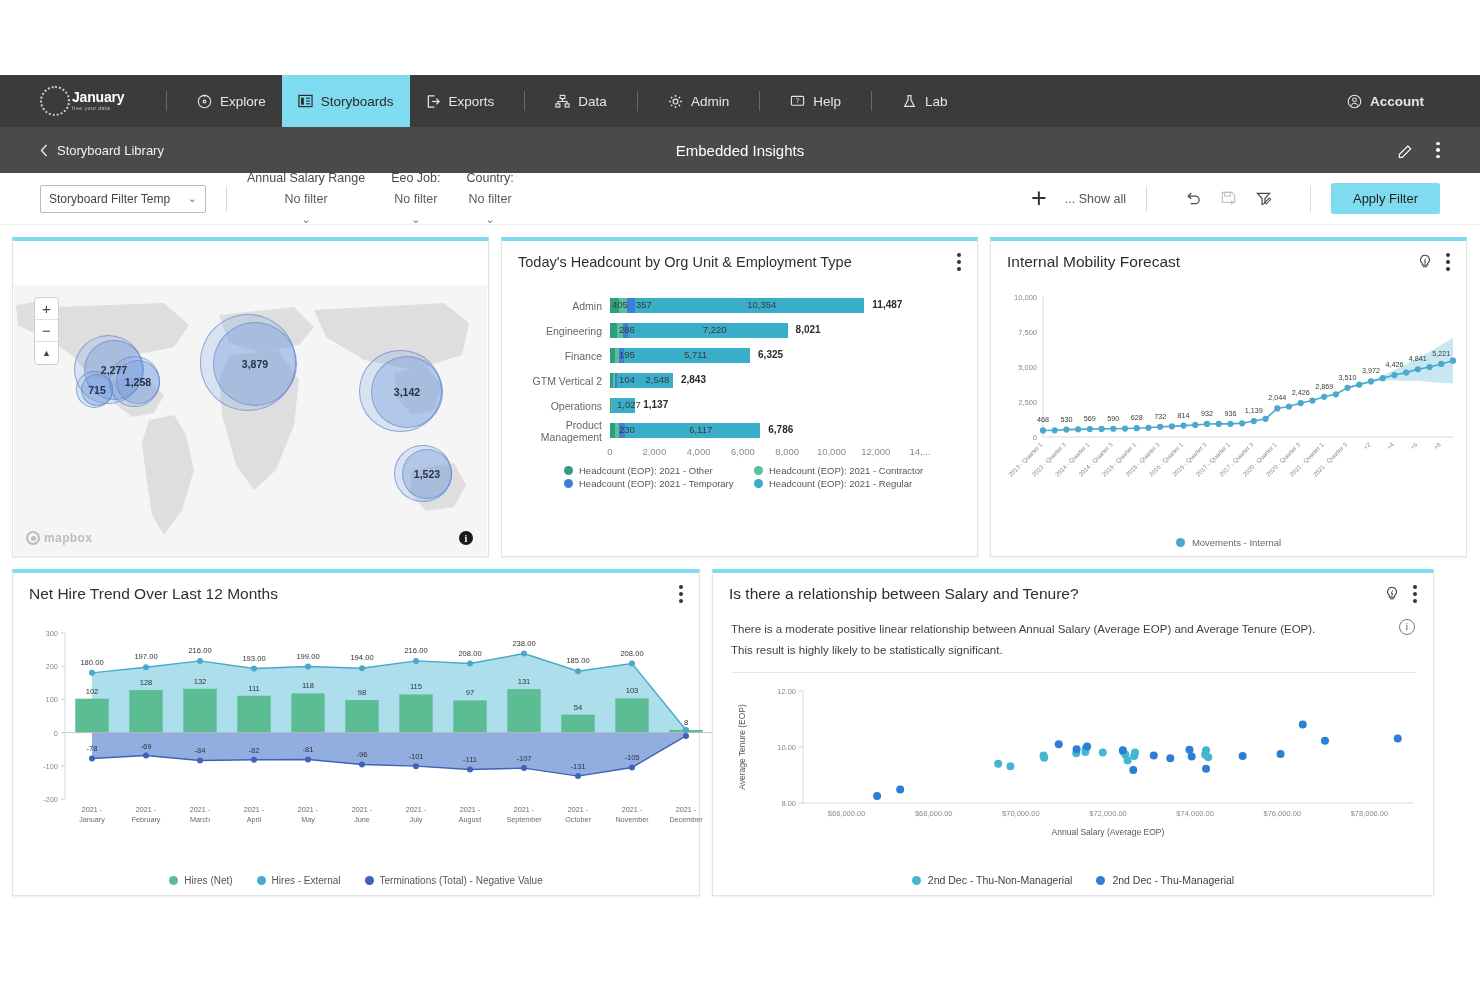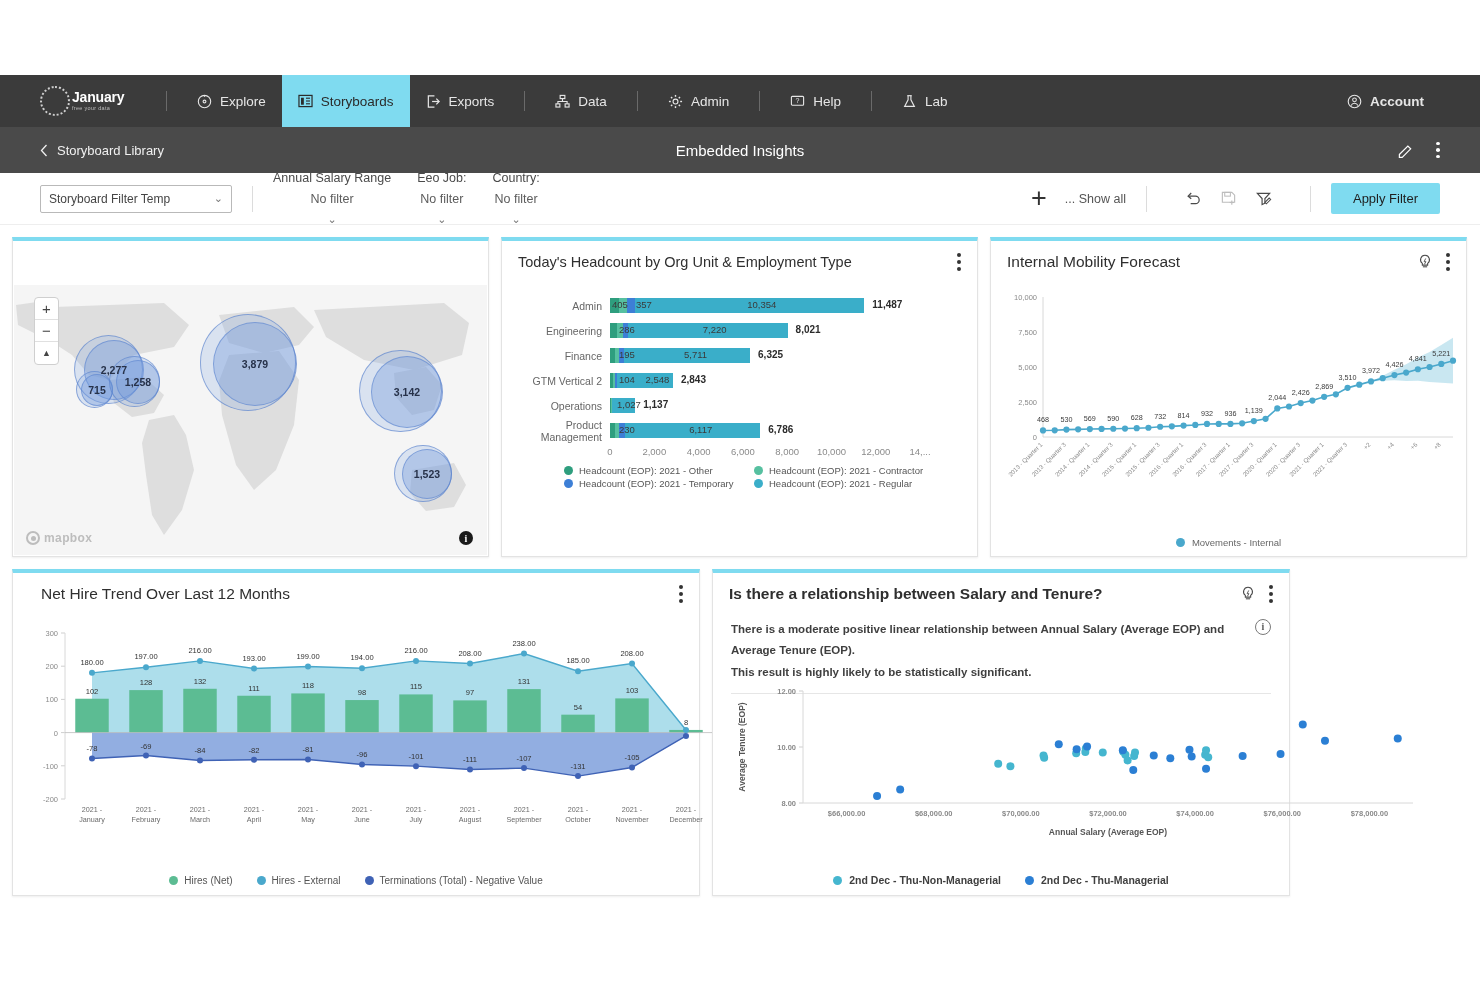--- a/index.html
+++ b/index.html
@@ -46,21 +46,21 @@
     pointer-events: none; color:#fff;
   }
   .sub-actions { margin-left:auto; display:flex; align-items:center; gap: 22px; z-index:2;}
 
   
   .filterbar {
     height: 52px; background:#fff; display:flex; align-items:center;
     padding: 0 40px; border-bottom: 1px solid #eee;
   }
   .fsel {
-    width: 192px; height: 28px; border: 1px solid #b9b9b9; border-radius: 2px;
+    width: 166px; height: 28px; border: 1px solid #b9b9b9; border-radius: 2px;
     display:flex; align-items:center; padding: 0 8px; font-size: 12px; color:#444;
     justify-content: space-between; cursor: pointer; background:#fff;
   }
   .fsel span.lbl { overflow:hidden; white-space:nowrap; }
   .vdiv { width:1px; height:26px; background:#dcdcdc; margin: 0 20px; }
   .fgroup { display:flex; align-items:center; gap:7px; margin-right: 26px; font-size: 12.5px; flex-direction: column; }
   .fgroup .fname { color:#4a4a4a; }
   .fgroup .fval { color:#5c5c5c; }
   .chev { color:#777; font-size: 11px; }
   .tb-spacer { flex:1; }
@@ -82,22 +82,22 @@
   }
   .p-head { display:flex; align-items:center; padding: 12px 16px 6px 16px; }
   .p-title { font-size: 15.5px; color: #2f2f2f; }
   .p-acts { margin-left:auto; display:flex; align-items:center; gap: 13px; }
   .kebab { width: 4px; display:flex; flex-direction:column; gap:3px; cursor:pointer;}
   .kebab i { width:4px; height:4px; border-radius:50%; background:#333; display:block; }
 
   .panel-map { width: 477px; height: 320px; }
   .panel-bar { width: 477px; height: 320px; }
   .panel-mob { width: 477px; height: 320px; }
-  .panel-net { width: 688px; height: 327px; padding-left: 12px; }
-  .panel-scat { width: 578px; height: 327px; font-weight: bold; }
+  .panel-net { width: 688px; height: 327px; }
+  .panel-scat { width: 722px; height: 327px; }
 
   
   .mapwrap { position:absolute; left:1px; right:1px; top:44px; bottom:1px; background:#f7f7f7; overflow:hidden; }
   .map-ctrl {
     position:absolute; left:20px; top:12px; width:25px; background:#fff;
     border:1px solid #cfcfcf; border-radius:4px; z-index:5;
   }
   .map-ctrl div {
     height:22px; display:flex; align-items:center; justify-content:center;
     font-size:15px; color:#444; border-bottom:1px solid #e0e0e0; cursor:pointer;

